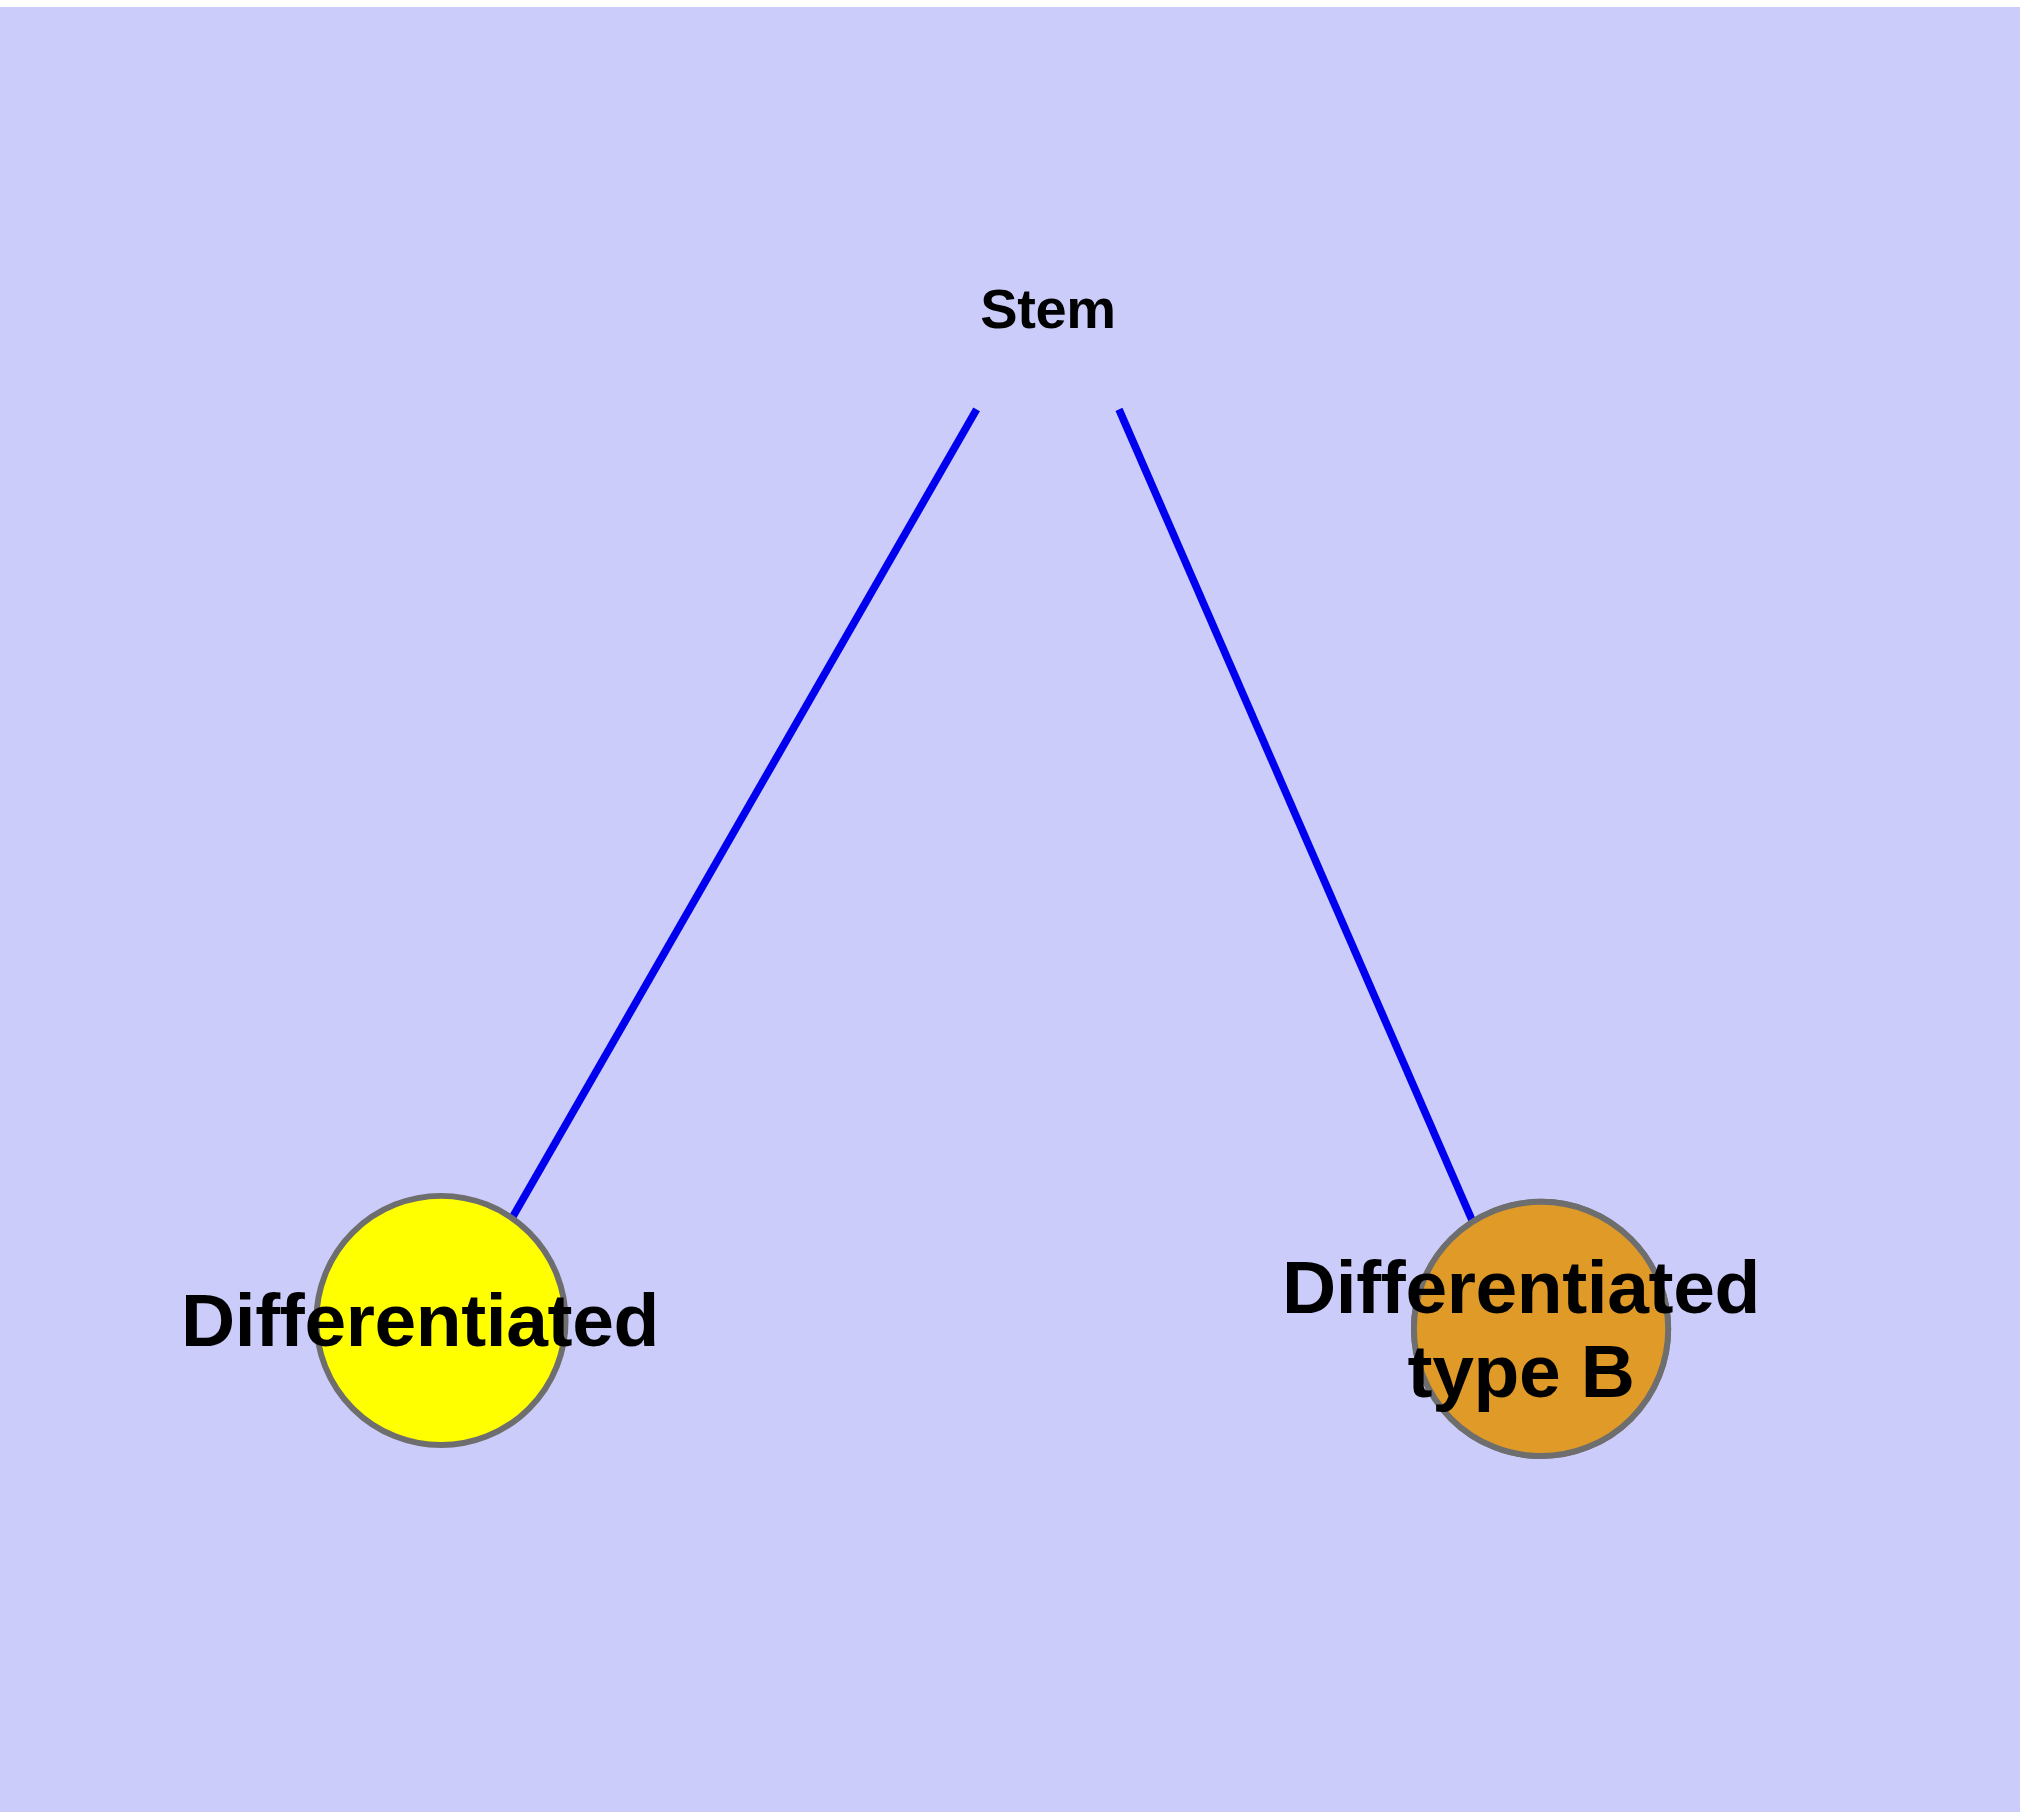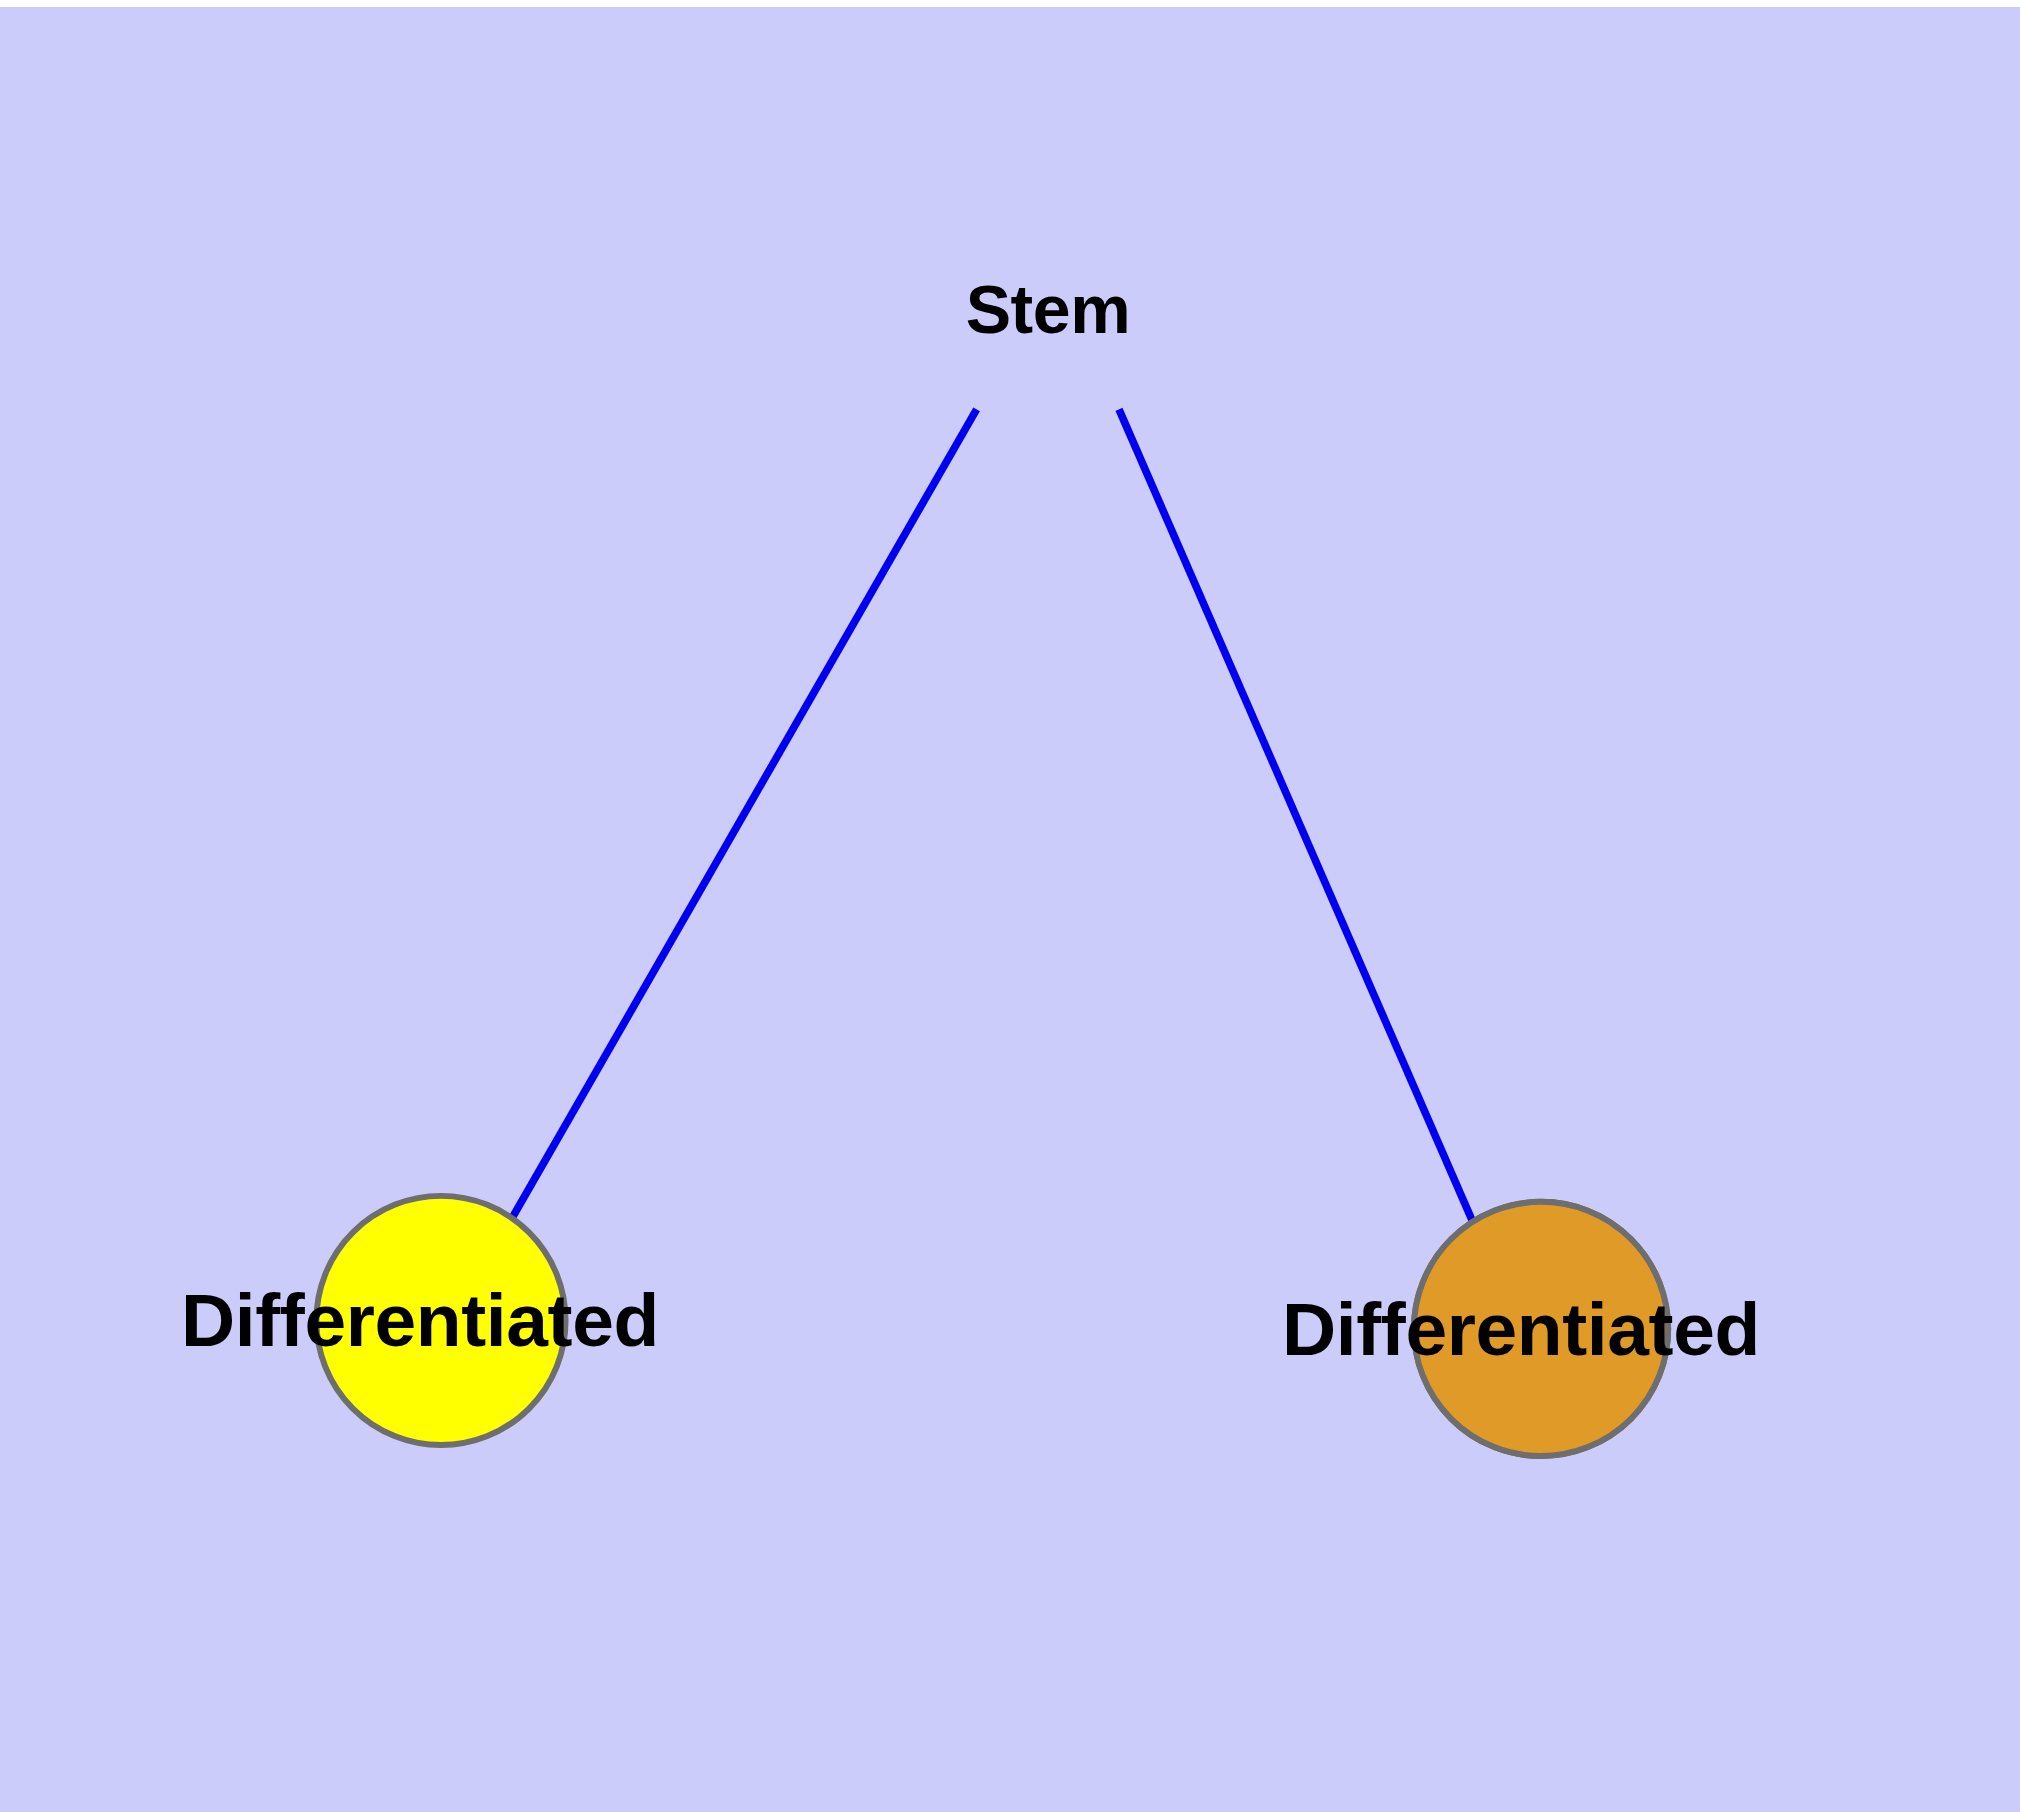--- a/index.html
+++ b/index.html
@@ -39,21 +39,21 @@
     text-align: center;
     line-height: 1.12;
     white-space: pre;
     pointer-events: none;
     letter-spacing: -0.4px;
   }
   #label-stem {
     left: 1048px;
     top: 309px;
     transform: translate(-50%, -50%);
-    font-size: 68px;
+    font-size: 56px;
   }
   #label-diffA {
     left: 420px;
     top: 1320px;
     transform: translate(-50%, -50%);
     font-size: 75px;
   }
   #label-diffB {
     left: 1521px;
     top: 1329px;
@@ -79,16 +79,16 @@
       <circle cx="520" cy="1558" r="147" fill="#ffff00" stroke="#6e6e6e" stroke-width="7"></circle>
       <circle cx="1818" cy="1568" r="150" fill="#e09a28" stroke="#6e6e6e" stroke-width="7"></circle>
       <circle cx="1818" cy="1568" r="150" fill="#e09a28" stroke="#6e6e6e" stroke-width="7"></circle>
     </g>
   </svg>
 
   <div class="node-label" id="label-stem" style="left: 1048px; top: 309px; color: rgb(0, 0, 0);">Stem</div>
 
   <div class="node-label" id="label-diffA" style="left: 420px; top: 1320px; color: rgb(0, 0, 0);"><span>Differentiated</span><br></div>
 
-  <div class="node-label" id="label-diffB" style="left: 1521px; top: 1329px; color: rgb(0, 0, 0);"><span>Differentiated</span><br></div>
+  <div class="node-label" id="label-diffB" style="left: 1521px; top: 1329px; color: rgb(0, 0, 0);"><span>Differentiated</span><br><span>type B</span></div>
 
 </div>
 
 
 </body></html>

